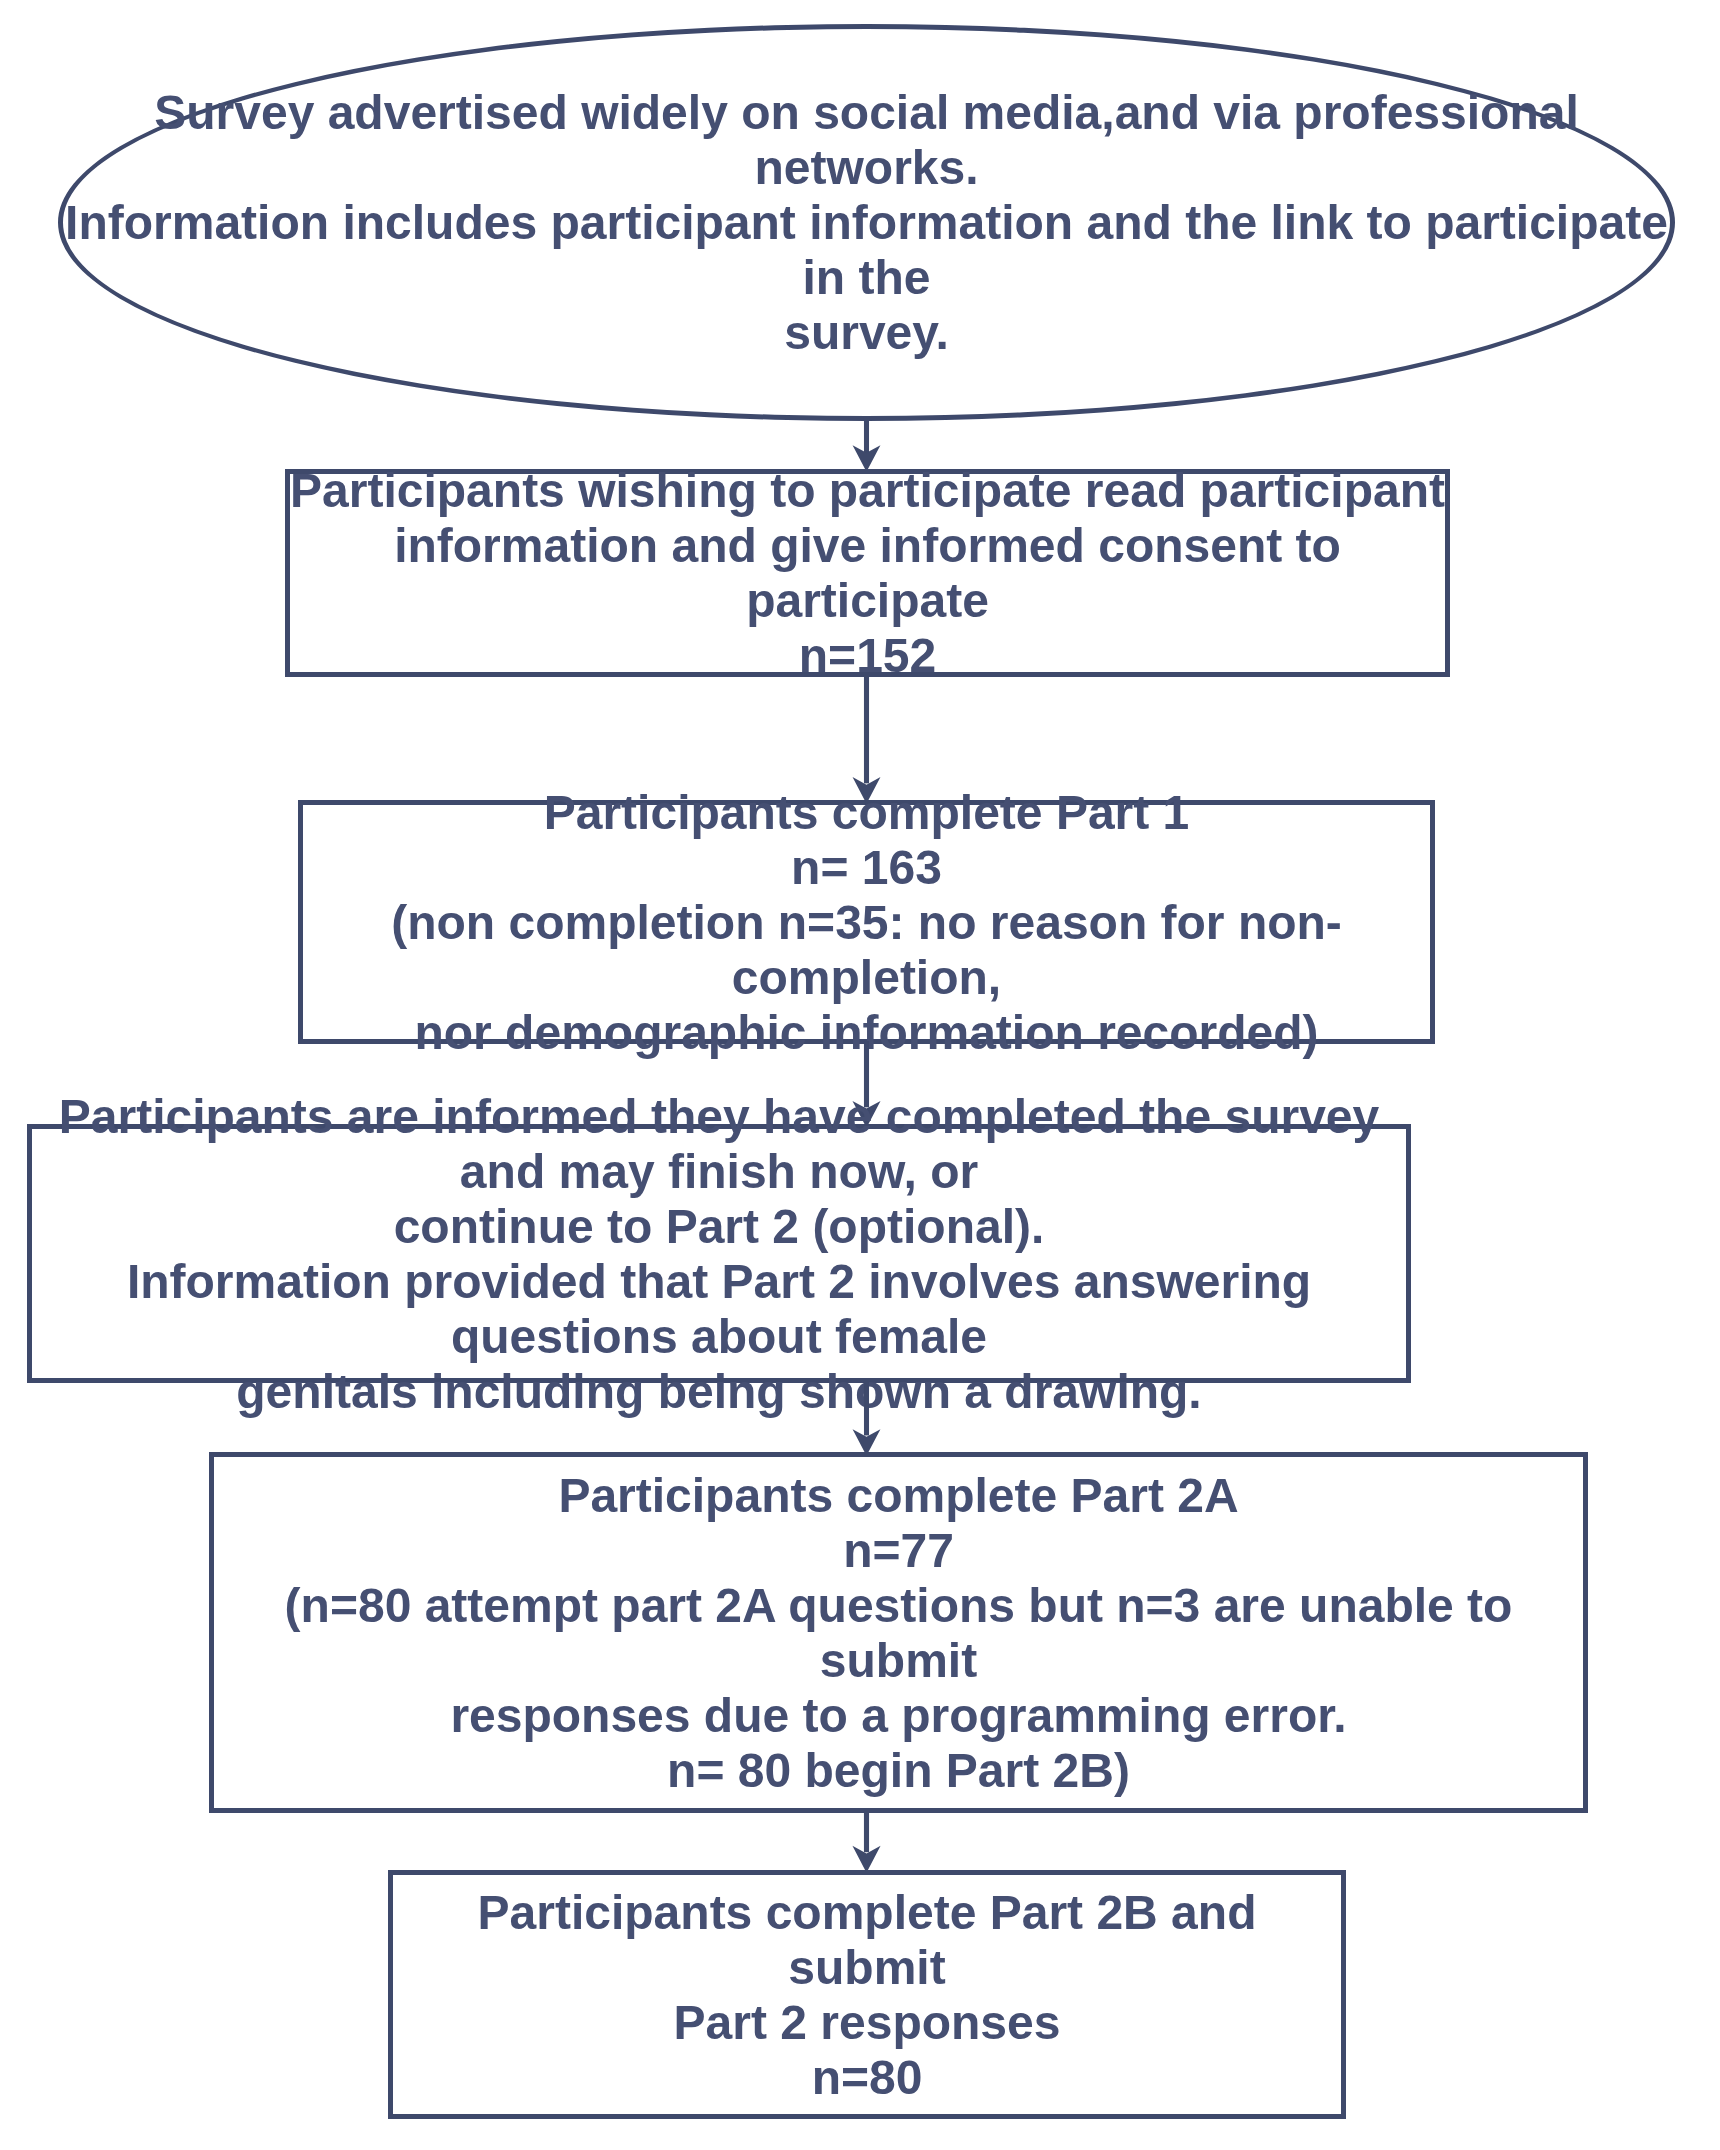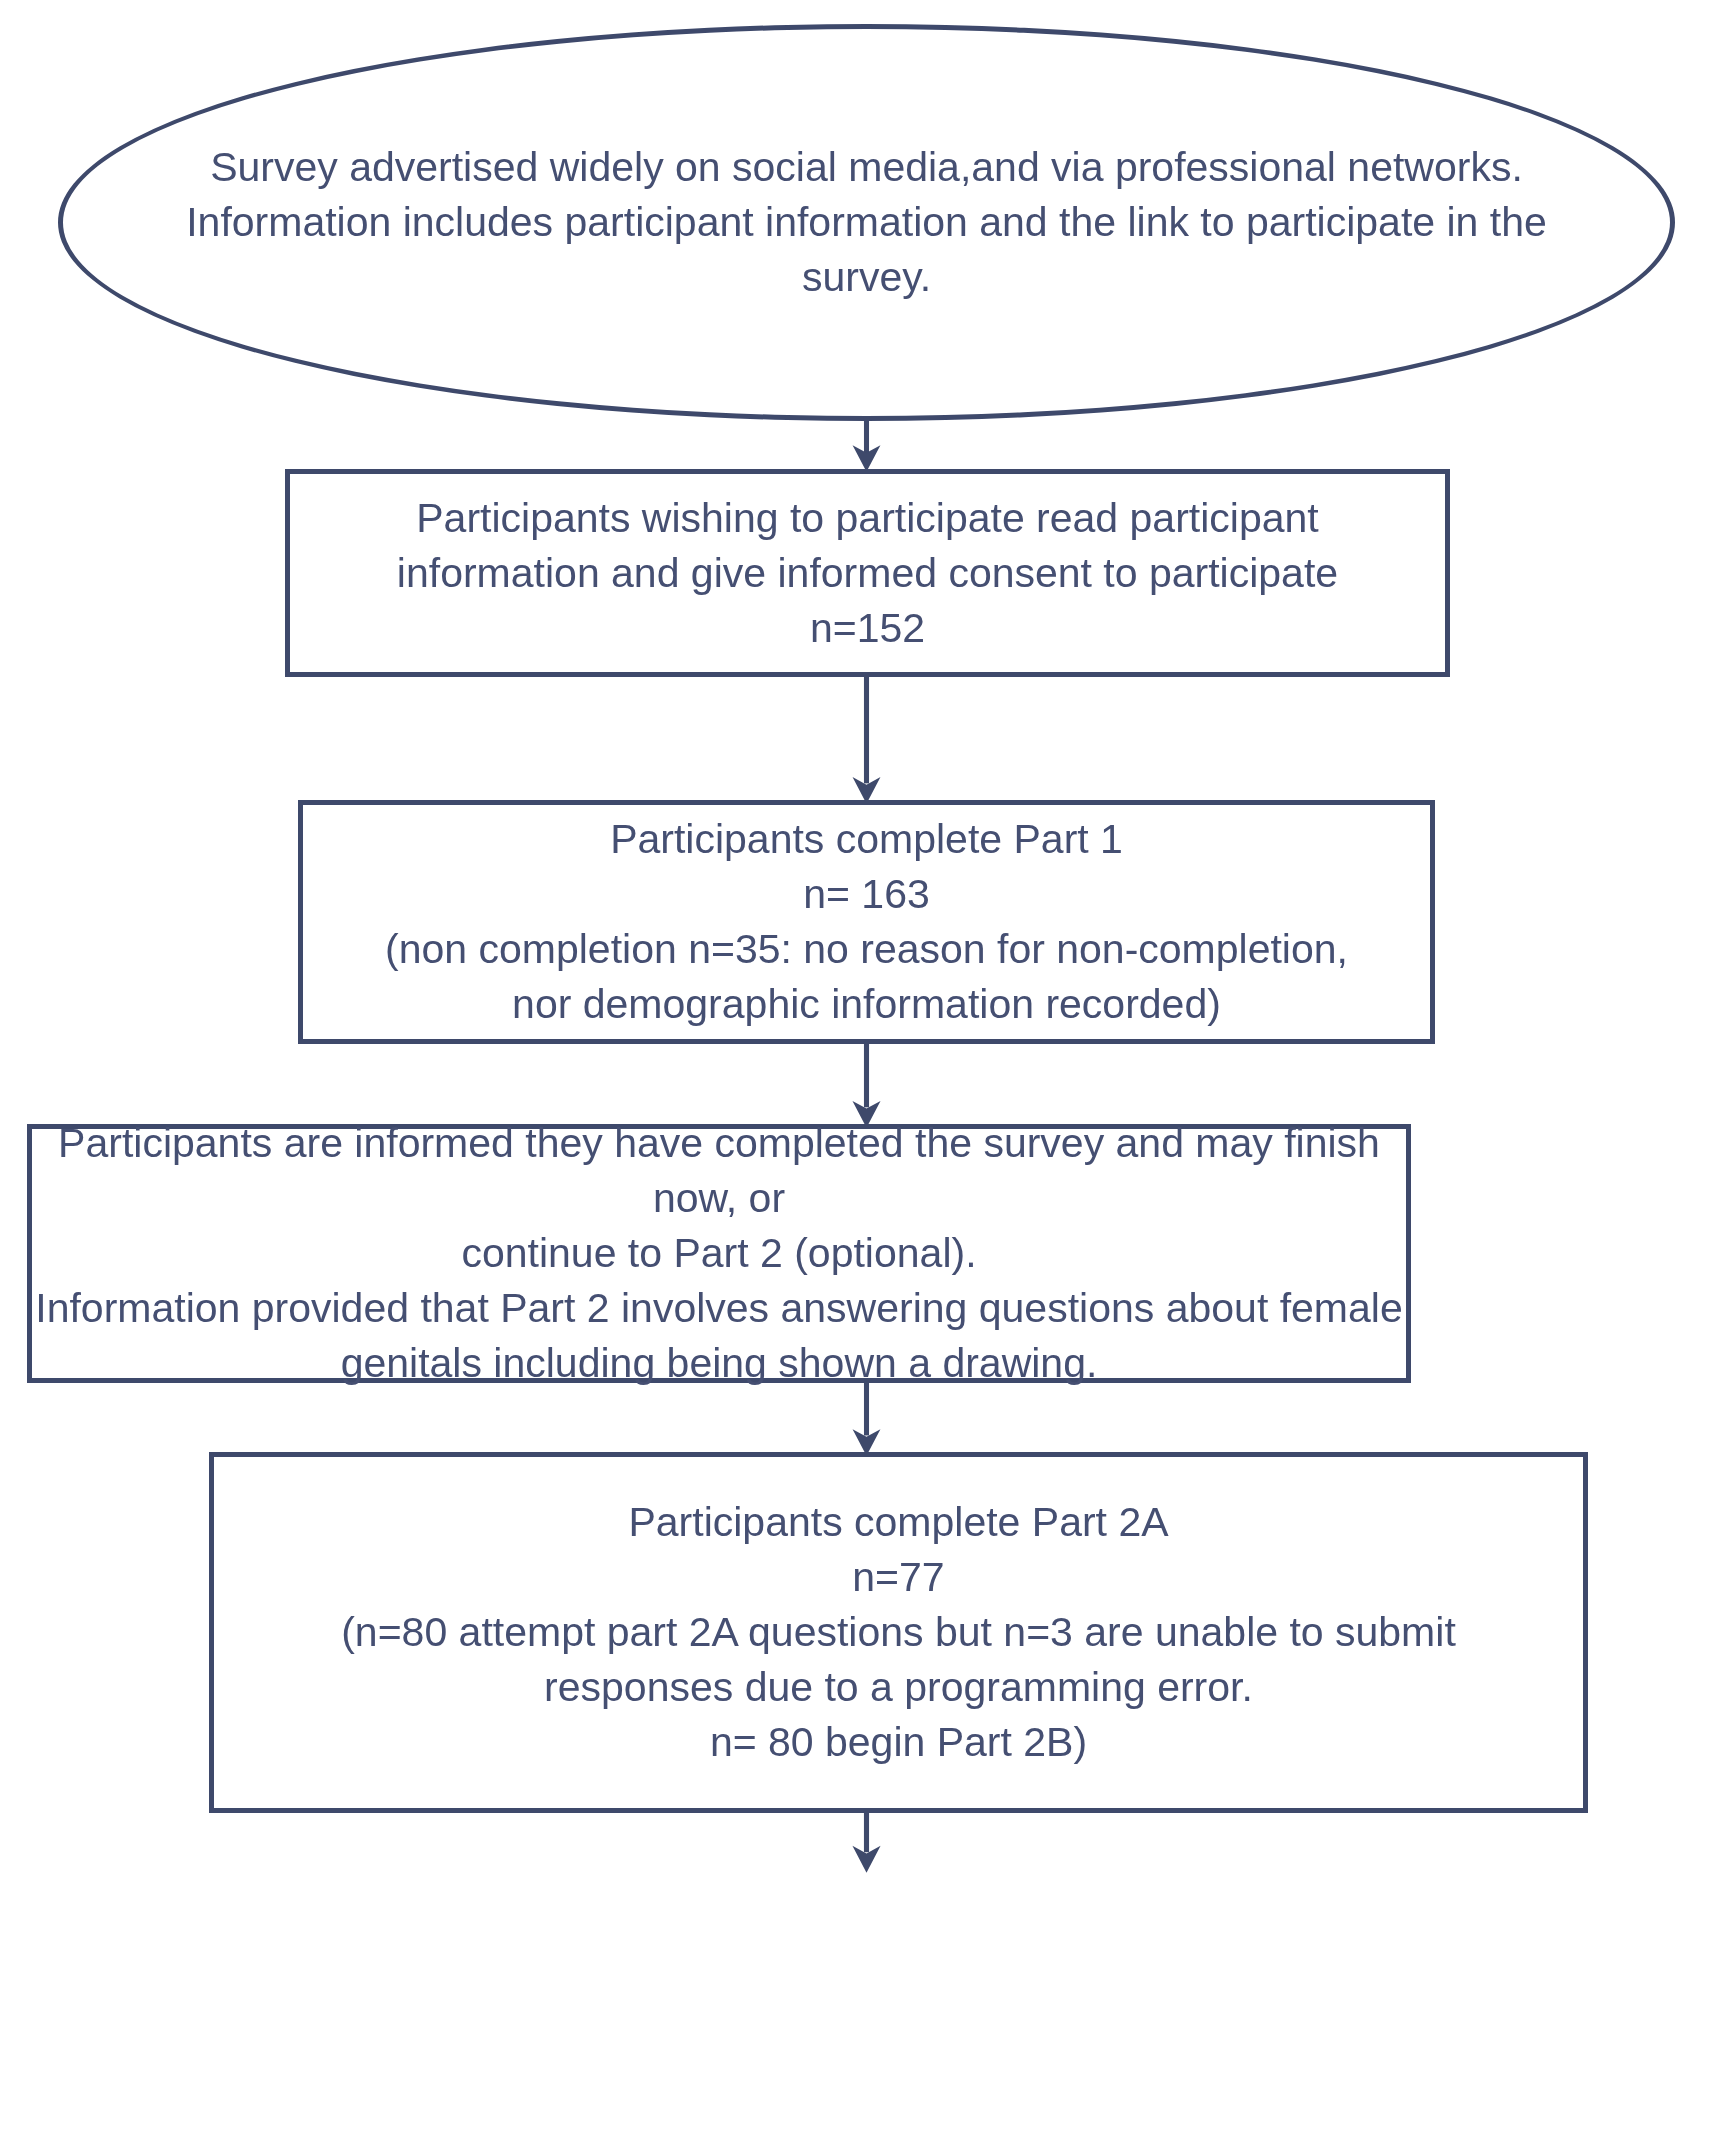--- a/index.html
+++ b/index.html
@@ -31,23 +31,23 @@
     justify-content: center;
   }
   .node--ellipse {
     border-radius: 50%;
   }
   .node-text {
     width: 100%;
     white-space: pre-line;
     text-align: center;
     color: var(--text);
-    font-size: 41px;
+    font-size: 48px;
     line-height: 55px;
-    font-weight: 400;
+    font-weight: 700;
   }
   
   #node-start   { left: 58px;  top: 24px;   width: 1617px; height: 397px; }
   #node-consent { left: 285px; top: 469px;  width: 1165px; height: 208px; }
   #node-part1   { left: 298px; top: 800px; width: 1137px; height: 244px; }
   #node-part2info { left: 27px; top: 1124px; width: 1384px; height: 259px; }
   #node-part2a  { left: 177px; top: 1452px; width: 1379px; height: 361px; margin-left: 32px; }
   #node-part2b  { left: 388px; top: 1870px; width: 958px; height: 249px; }
 
   .arrow { position: absolute; left: 846px; overflow: visible; }
@@ -116,15 +116,20 @@
 (n=80 attempt part 2A questions but n=3 are unable to submit
 responses due to a programming error.
 n= 80 begin Part 2B)</div>
   </div>
 
   <svg class="arrow" id="arrow-5" width="41" height="64" viewBox="0 0 64 100">
     <line x1="32" y1="0" x2="32" y2="66"></line>
     <path d="M32 98 L10 56 L32 68 L54 56 Z"></path>
   </svg>
 
+  <div class="node" id="node-part2b">
+    <div class="node-text">Participants complete Part 2B and submit
+Part 2 responses
+n=80</div>
+  </div>
 
 </div>
 
 
 </body></html>

